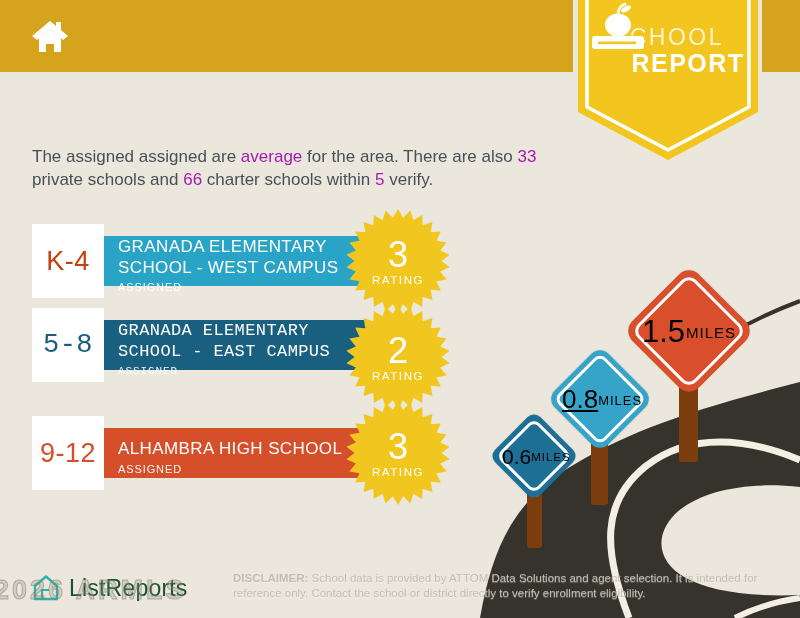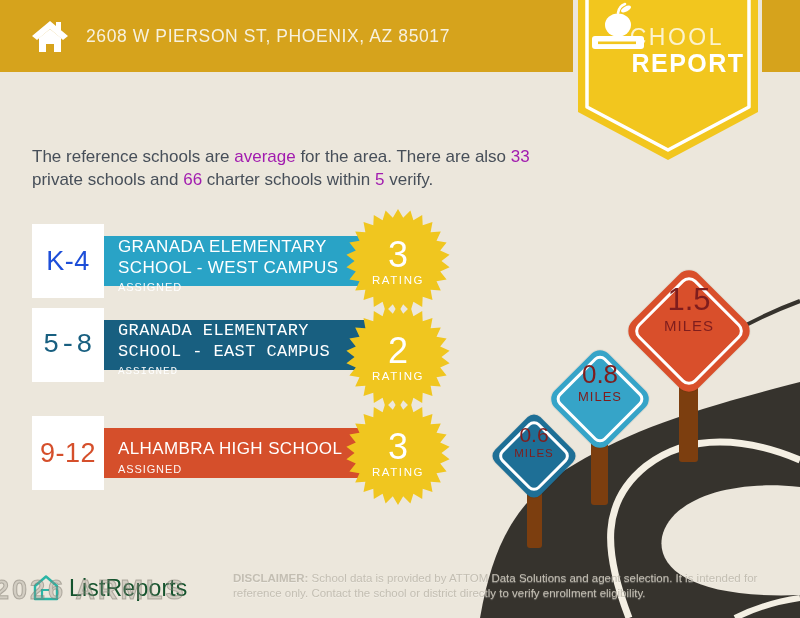--- a/index.html
+++ b/index.html
@@ -52,25 +52,25 @@
   .post-3 { left:679px; top:340px; width:19px; height:122px; }
   .sign { position:absolute; z-index:3; }
   .sign-1 { left:502px; top:424px; width:64px; height:64px; }
   .sign-2 { left:562px; top:361px; width:76px; height:76px; }
   .sign-3 { left:642px; top:284px; width:94px; height:94px; }
   .sign-diamond { position:absolute; inset:0; transform:rotate(45deg); border-radius:12px; box-shadow:0 0 0 1px rgba(0,0,0,0.05); }
   .sign-1 .sign-diamond { border-radius:9px; }
   .sign-3 .sign-diamond { border-radius:14px; }
   .sign-border { position:absolute; inset:5px; border:3px solid #ffffff; border-radius:8px; }
   .sign-3 .sign-border { inset:6px; border-width:3.5px; border-radius:10px; }
-  .sign-text { position:absolute; inset:0; display:flex; flex-direction:column; align-items:center; justify-content:flex-start; color:#7f1d1d; }
+  .sign-text { position:absolute; inset:0; display:flex; flex-direction:row; align-items:center; justify-content:space-between; color:#000000; }
   .sign-value { font-weight:500; line-height:1; }
   .sign-unit { font-weight:500; letter-spacing:1px; margin-top:2px; }
   .sign-1 .sign-value { font-size:21px; } .sign-1 .sign-unit { font-size:11.5px; }
-  .sign-2 .sign-value { font-size:26px; } .sign-2 .sign-unit { font-size:13px; }
+  .sign-2 .sign-value { font-size:26px;text-decoration:underline; } .sign-2 .sign-unit { font-size:13px; }
   .sign-3 .sign-value { font-size:31px; } .sign-3 .sign-unit { font-size:15px; }
 
   
   .logo { position:absolute; left:30px; top:572px; display:flex; align-items:center; z-index:6; }
   .logo-text { margin-left:7px; font-size:23px; font-weight:500; color:#14532d; letter-spacing:0.2px; }
   .watermark { position:absolute; left:-6px; top:575px; font-size:27px; font-weight:700; letter-spacing:3px;
                color:rgba(150,145,135,0.30); -webkit-text-stroke:1px rgba(125,120,110,0.5); z-index:7; }
   .disclaimer { position:absolute; left:233px; top:571px; width:545px; font-size:11.5px; line-height:1.32;
                 color:#c3beb2; text-shadow:0 1px 1px rgba(255,255,255,0.35); z-index:6; }
   .disclaimer b { font-weight:700; }
@@ -120,21 +120,20 @@
     </div>
   </div>
 
   <div class="top-banner">
     <svg class="home-badge" viewBox="0 0 40 36">
       <rect x="26" y="4" width="5" height="8" fill="#ffffff"></rect>
       <path d="M2,18 L20,3 L38,18 L33,22 L20,11 L7,22 Z" fill="#ffffff"></path>
       <path d="M9,20 L20,11 L31,20 V34 H9 Z" fill="#ffffff"></path>
       <rect x="16" y="26" width="8" height="8" fill="#d6a31c"></rect>
     </svg>
-    <span class="address">2608 W PIERSON ST, PHOENIX, AZ 85017</span>
   </div>
   <div class="ribbon-gap" style="left:573px;"></div>
   <div class="ribbon-gap" style="left:757px;"></div>
 
   <div class="ribbon">
     <svg width="180" height="162" viewBox="0 0 180 162">
       <path d="M0,0 H180 V112 L90,160 L0,112 Z" fill="#f2c61e"></path>
       <path d="M9,0 V107 L90,150 L171,107 V0" fill="none" stroke="#ffffff" stroke-width="3.5" stroke-linejoin="round"></path>
     </svg>
     <div class="ribbon-text">
@@ -143,24 +142,24 @@
     </div>
     <svg class="ribbon-icon" width="80" height="52" viewBox="0 0 80 52">
       <path d="M40,13 q1,-7 7,-9" fill="none" stroke="#ffffff" stroke-width="2.6" stroke-linecap="round"></path>
       <ellipse cx="48" cy="9" rx="5.5" ry="2.6" fill="#ffffff" transform="rotate(-28 48 9)"></ellipse>
       <ellipse cx="40" cy="25" rx="13" ry="11.5" fill="#ffffff"></ellipse>
       <rect x="14" y="36" width="52" height="13" rx="3" fill="#ffffff"></rect>
       <rect x="20" y="41.5" width="38" height="2.6" fill="#f2c61e"></rect>
     </svg>
   </div>
 
-  <div class="subtitle"><span>The reference schools are </span><span class="accent">average</span><span> for the area. There are also </span><span class="accent">33</span><span> private schools and </span><span class="accent">66</span><span> charter schools within </span><span class="accent">5</span><span> verify.</span></div>
+  <div class="subtitle"><span>The assigned assigned are </span><span class="accent">average</span><span> for the area. There are also </span><span class="accent">33</span><span> private schools and </span><span class="accent">66</span><span> charter schools within </span><span class="accent">5</span><span> verify.</span></div>
 
   <div class="school-row row-1">
-    <div class="grade-box" style="color: #1d4ed8;">K-4</div>
+    <div class="grade-box" style="color: #c2410c;">K-4</div>
     <div class="school-bar" style="background: rgb(41, 163, 198);">
       <div class="school-name">GRANADA ELEMENTARY SCHOOL - WEST CAMPUS</div>
       <div class="school-tag">ASSIGNED</div>
     </div>
   </div>
   <div class="school-row row-2">
     <div class="grade-box" style="color: rgb(24, 95, 128);">5-8</div>
     <div class="school-bar" style="background: rgb(24, 95, 128);">
       <div class="school-name">GRANADA ELEMENTARY SCHOOL - EAST CAMPUS</div>
       <div class="school-tag">ASSIGNED</div>

